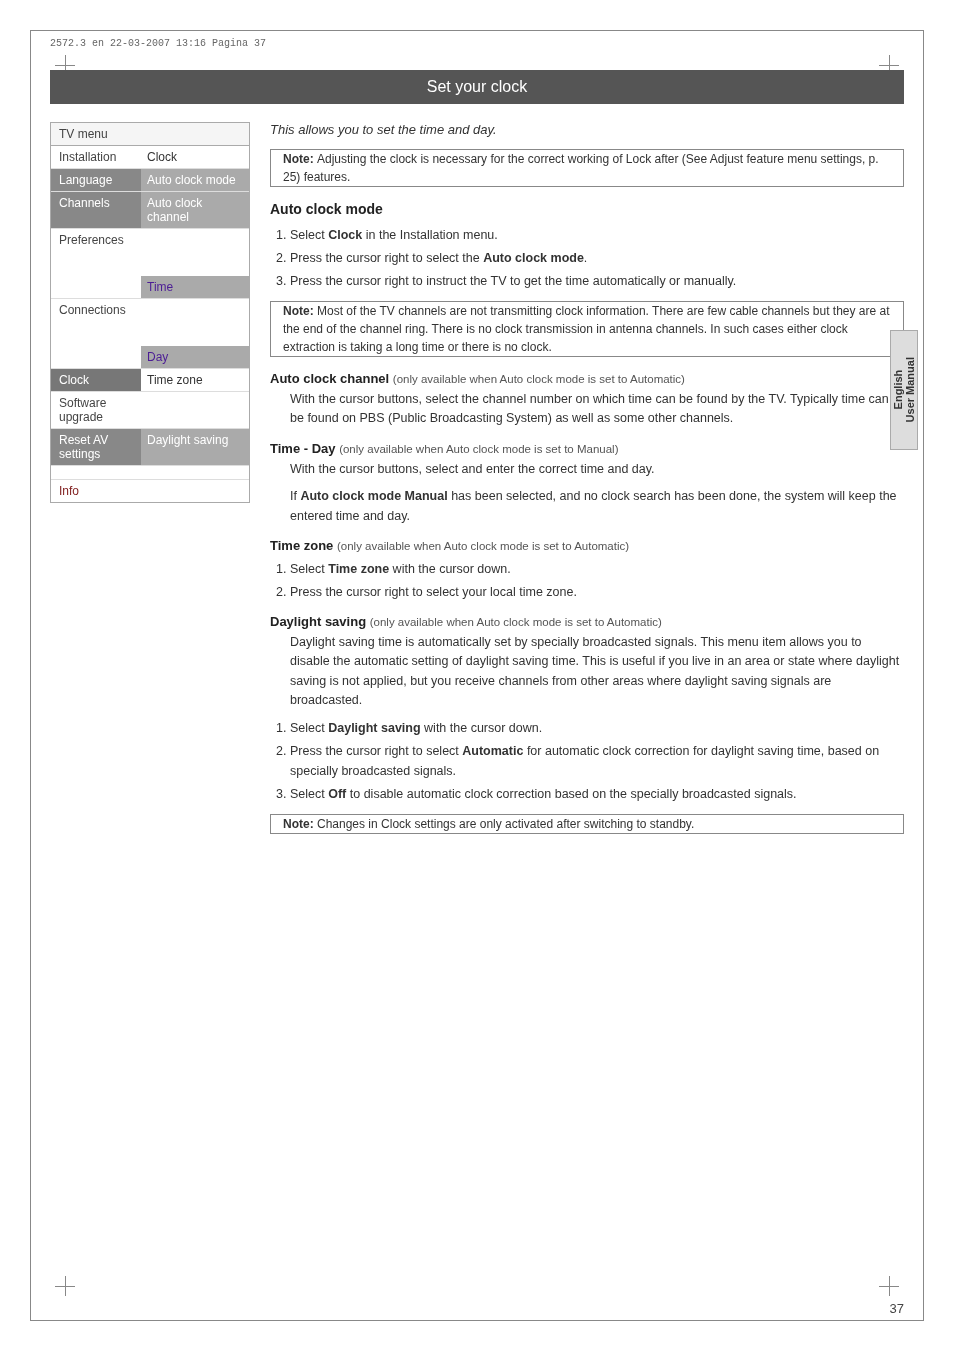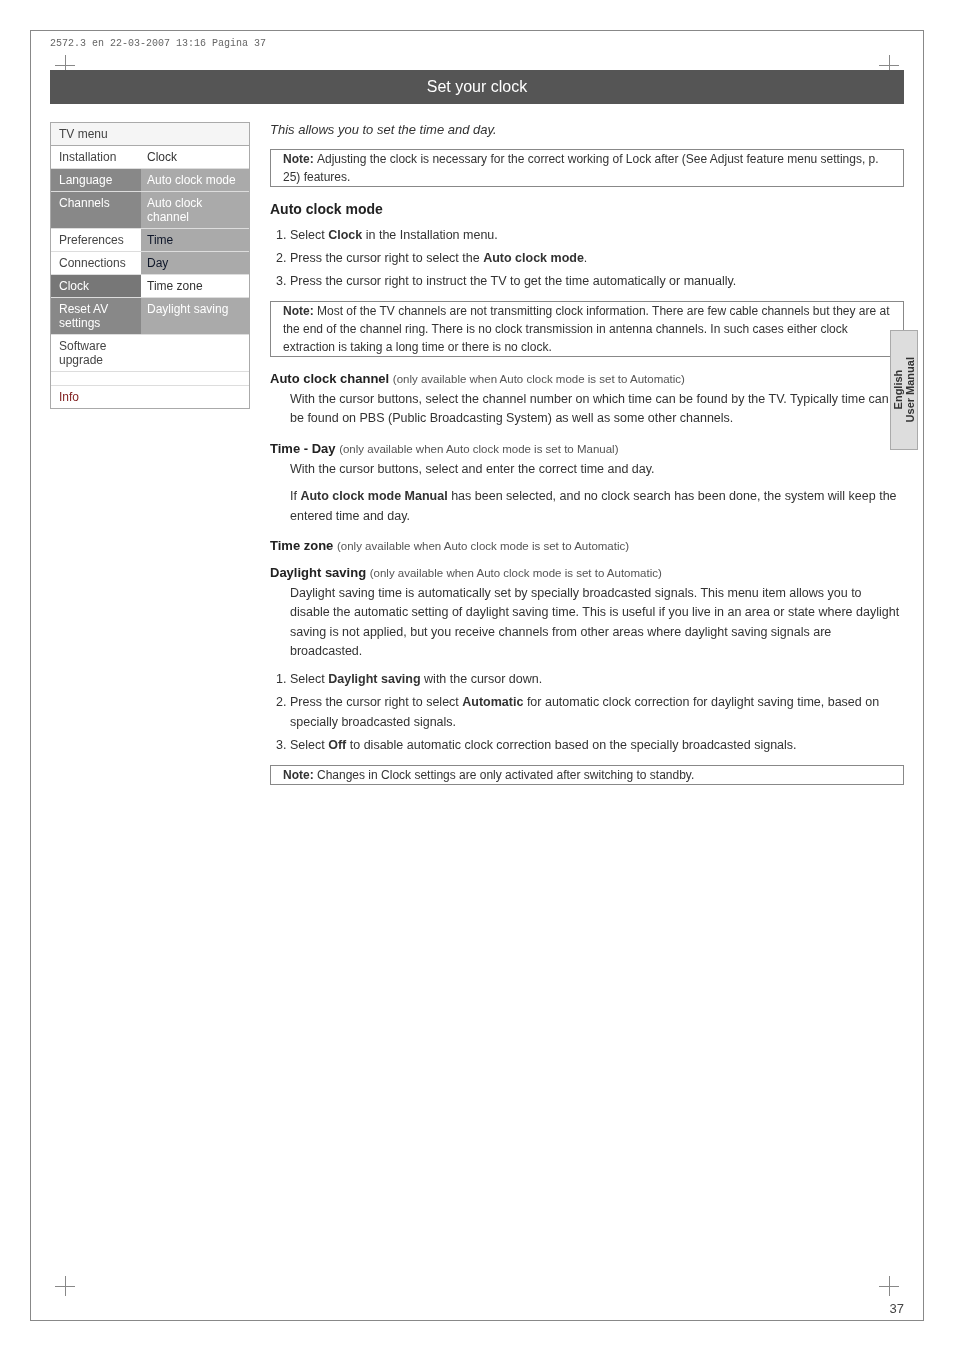--- a/index.html
+++ b/index.html
@@ -147,21 +147,22 @@
     .tv-menu-row.highlighted .tv-menu-left {
       background: #888;
       color: #fff;
     }
     .tv-menu-row.highlighted .tv-menu-right {
       background: #aaa;
       color: #fff;
     }
     .tv-menu-row.selected-right .tv-menu-right {
       background: #aaa;
-      color: #0f172a;
+      color: #4c1d95;
+      margin-top: 47px;
     }
     .tv-menu-row.active .tv-menu-left {
       background: #888;
       color: #fff;
     }
     .tv-menu-row.active .tv-menu-right {
       background: #aaa;
       color: #fff;
     }
     .tv-menu-info {
@@ -312,28 +313,28 @@
         <div class="tv-menu-row selected-right">
           <div class="tv-menu-left">Connections</div>
           <div class="tv-menu-right">Day</div>
         </div>
 
         <div class="tv-menu-row">
           <div class="tv-menu-left" style="background:#777;color:#fff;">Clock</div>
           <div class="tv-menu-right">Time zone</div>
         </div>
 
+        <div class="tv-menu-row">
+          <div class="tv-menu-left">Software upgrade</div>
+          <div class="tv-menu-right"></div>
+        </div>
+
         <div class="tv-menu-row active">
           <div class="tv-menu-left">Reset AV settings</div>
           <div class="tv-menu-right">Daylight saving</div>
-        </div>
-
-        <div class="tv-menu-row">
-          <div class="tv-menu-left">Software upgrade</div>
-          <div class="tv-menu-right"></div>
         </div>
 
         <div class="tv-menu-row" style="height:14px;">
           <div class="tv-menu-left"></div>
           <div class="tv-menu-right"></div>
         </div>
 
         <div class="tv-menu-info">Info</div>
       </div>
     </div>
@@ -376,20 +377,24 @@
         </div>
         <div class="indented-text">
           If <strong>Auto clock mode Manual</strong> has been selected, and no clock search has been done, the system will keep the entered time and day.
         </div>
       </div>
 
       <div class="section">
         <div class="subsection-heading">
           <strong>Time zone</strong> <span class="sub-note">(only available when Auto clock mode is set to Automatic)</span>
         </div>
+        <ol class="numbered-list">
+          <li>Select <strong>Time zone</strong> with the cursor down.</li>
+          <li>Press the cursor right to select your local time zone.</li>
+        </ol>
       </div>
 
       <div class="section">
         <div class="subsection-heading">
           <strong>Daylight saving</strong> <span class="sub-note">(only available when Auto clock mode is set to Automatic)</span>
         </div>
         <div class="indented-text">
           Daylight saving time is automatically set by specially broadcasted signals. This menu item allows you to disable the automatic setting of daylight saving time. This is useful if you live in an area or state where daylight saving is not applied, but you receive channels from other areas where daylight saving signals are broadcasted.
         </div>
         <ol class="numbered-list">

